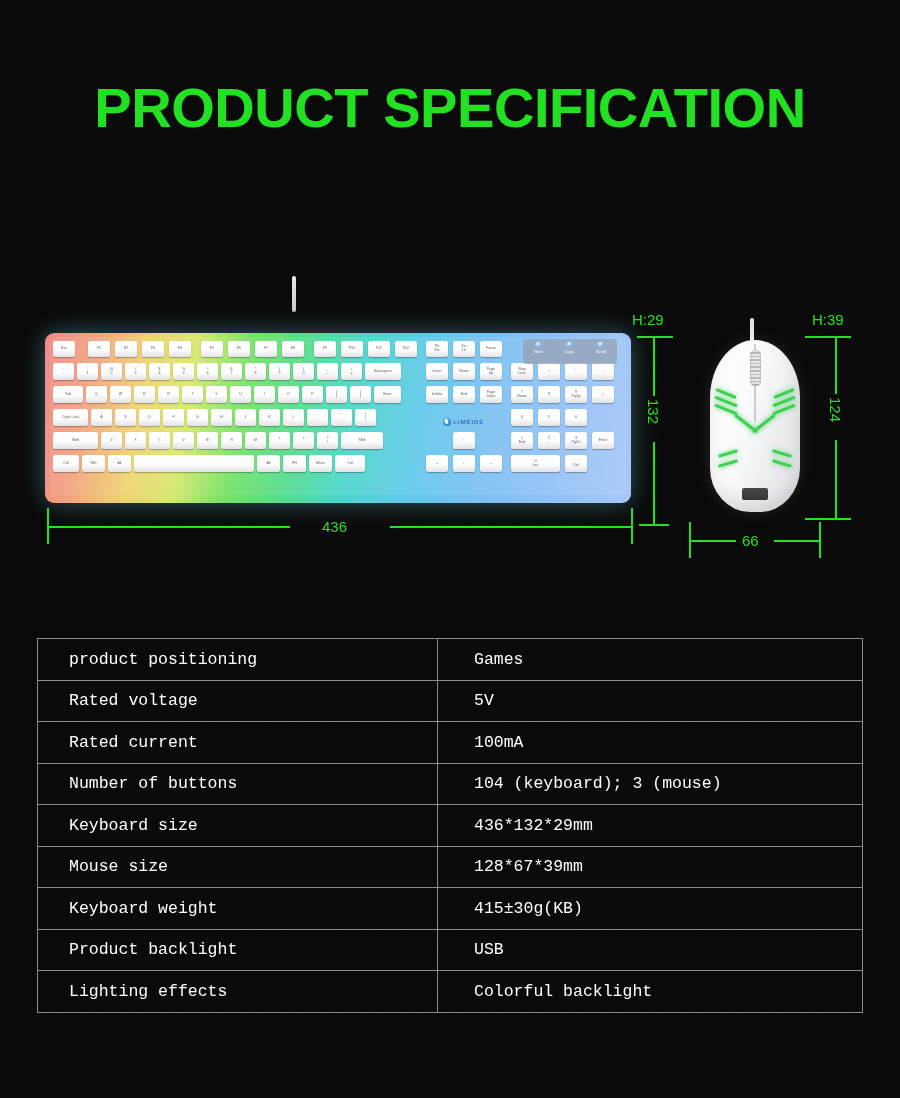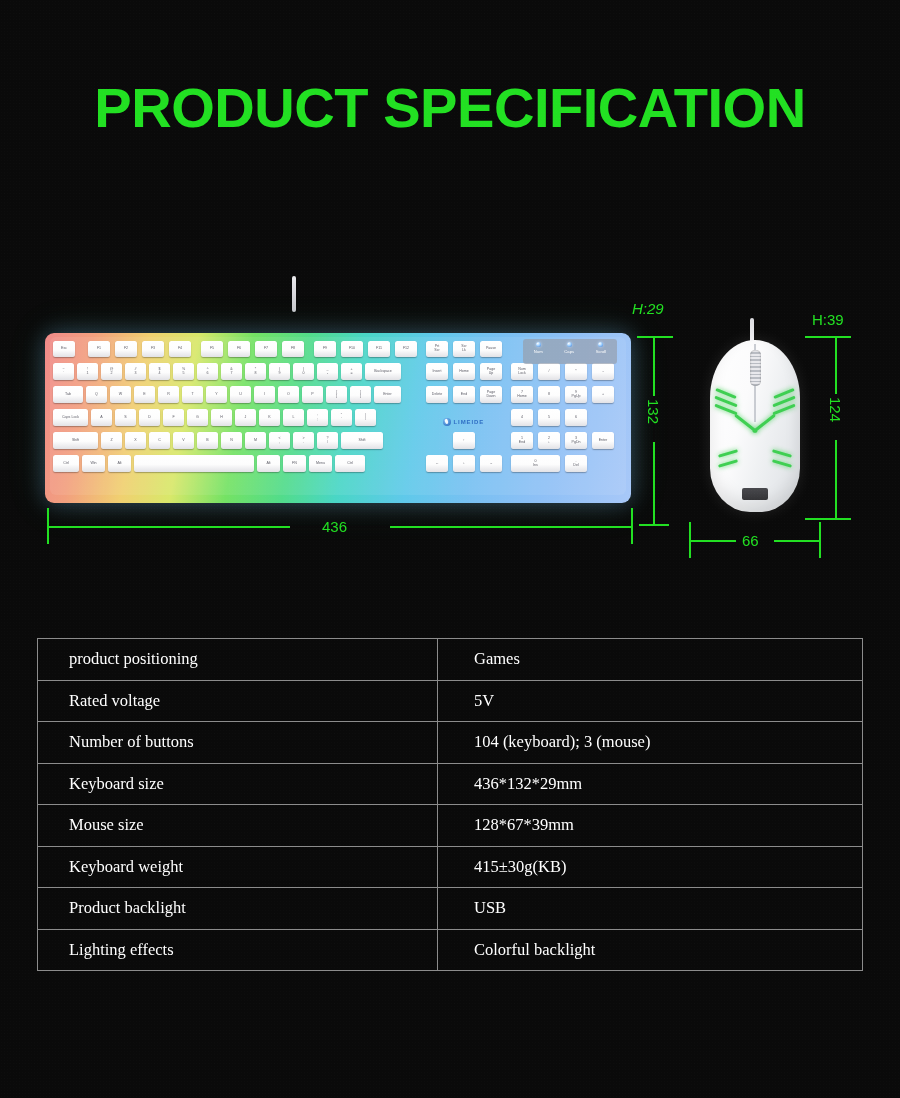--- a/index.html
+++ b/index.html
@@ -261,21 +261,21 @@
     width: 826px;
     border-collapse: collapse;
     table-layout: fixed;
   }
   .spec-table td {
     border: 1px solid #8c8c8c;
     height: 40.5px;
     padding: 0 0 0 31px;
     color: #ffffff;
     font-size: 16.5px;
-    font-family: Liberation Serif, serif;
+    font-family: Liberation Mono, monospace;
     vertical-align: middle;
     background: transparent;
   }
   .spec-table td.col-label { width: 368px; }
   .spec-table td.col-value { padding-left: 36px; }
 </style>
 </head>
 <body>
 
 <div class="page-title">PRODUCT SPECIFICATION</div>
@@ -452,21 +452,21 @@
   <div style="position:absolute; left:290px; top:226px; width:100px; height:2px; background:#0a0a0a;"></div>
   <div class="dim-label" style="left:322px; top:218px;">436</div>
 
   <div class="dim-line" style="left:653px; top:36px; width:2px; height:190px;"></div>
   <div class="dim-line" style="left:639px; top:36px; width:30px; height:2px;"></div>
   <div class="dim-line" style="left:639px; top:224px; width:30px; height:2px;"></div>
   <div style="position:absolute; left:653px; top:96px; width:2px; height:46px; background:#0a0a0a;"></div>
   <div class="dim-label vertical" style="left:662px; top:99px;">132</div>
 
   <div class="dim-line" style="left:637px; top:36px; width:36px; height:2px;"></div>
-  <div class="dim-label" style="left:632px; top:0;font-style:italic;">H:29</div>
+  <div class="dim-label" style="left:632px; top:11px;">H:29</div>
 
   <div class="mouse-wrap">
     <div class="mouse-cable"></div>
     <div class="mouse-body">
       <div class="mouse-split"></div>
       <div class="m-wheel"></div>
 
       <div class="m-stripe" style="left:5px; top:52px; width:22px; height:3px; transform:rotate(22deg); border-radius:2px;"></div>
       <div class="m-stripe" style="left:4px; top:60px; width:24px; height:3px; transform:rotate(22deg); border-radius:2px;"></div>
       <div class="m-stripe" style="left:4px; top:68px; width:24px; height:3px; transform:rotate(22deg); border-radius:2px;"></div>
@@ -503,20 +503,24 @@
   <tbody id="spec-body">
       <tr>
         <td class="col-label">product positioning</td>
         <td class="col-value">Games</td>
       </tr>
       <tr>
         <td class="col-label">Rated voltage</td>
         <td class="col-value">5V</td>
       </tr>
       <tr>
+        <td class="col-label">Rated current</td>
+        <td class="col-value">100mA</td>
+      </tr>
+      <tr>
         <td class="col-label">Number of buttons</td>
         <td class="col-value">104 (keyboard); 3 (mouse)</td>
       </tr>
       <tr>
         <td class="col-label">Keyboard size</td>
         <td class="col-value">436*132*29mm</td>
       </tr>
       <tr>
         <td class="col-label">Mouse size</td>
         <td class="col-value">128*67*39mm</td>

